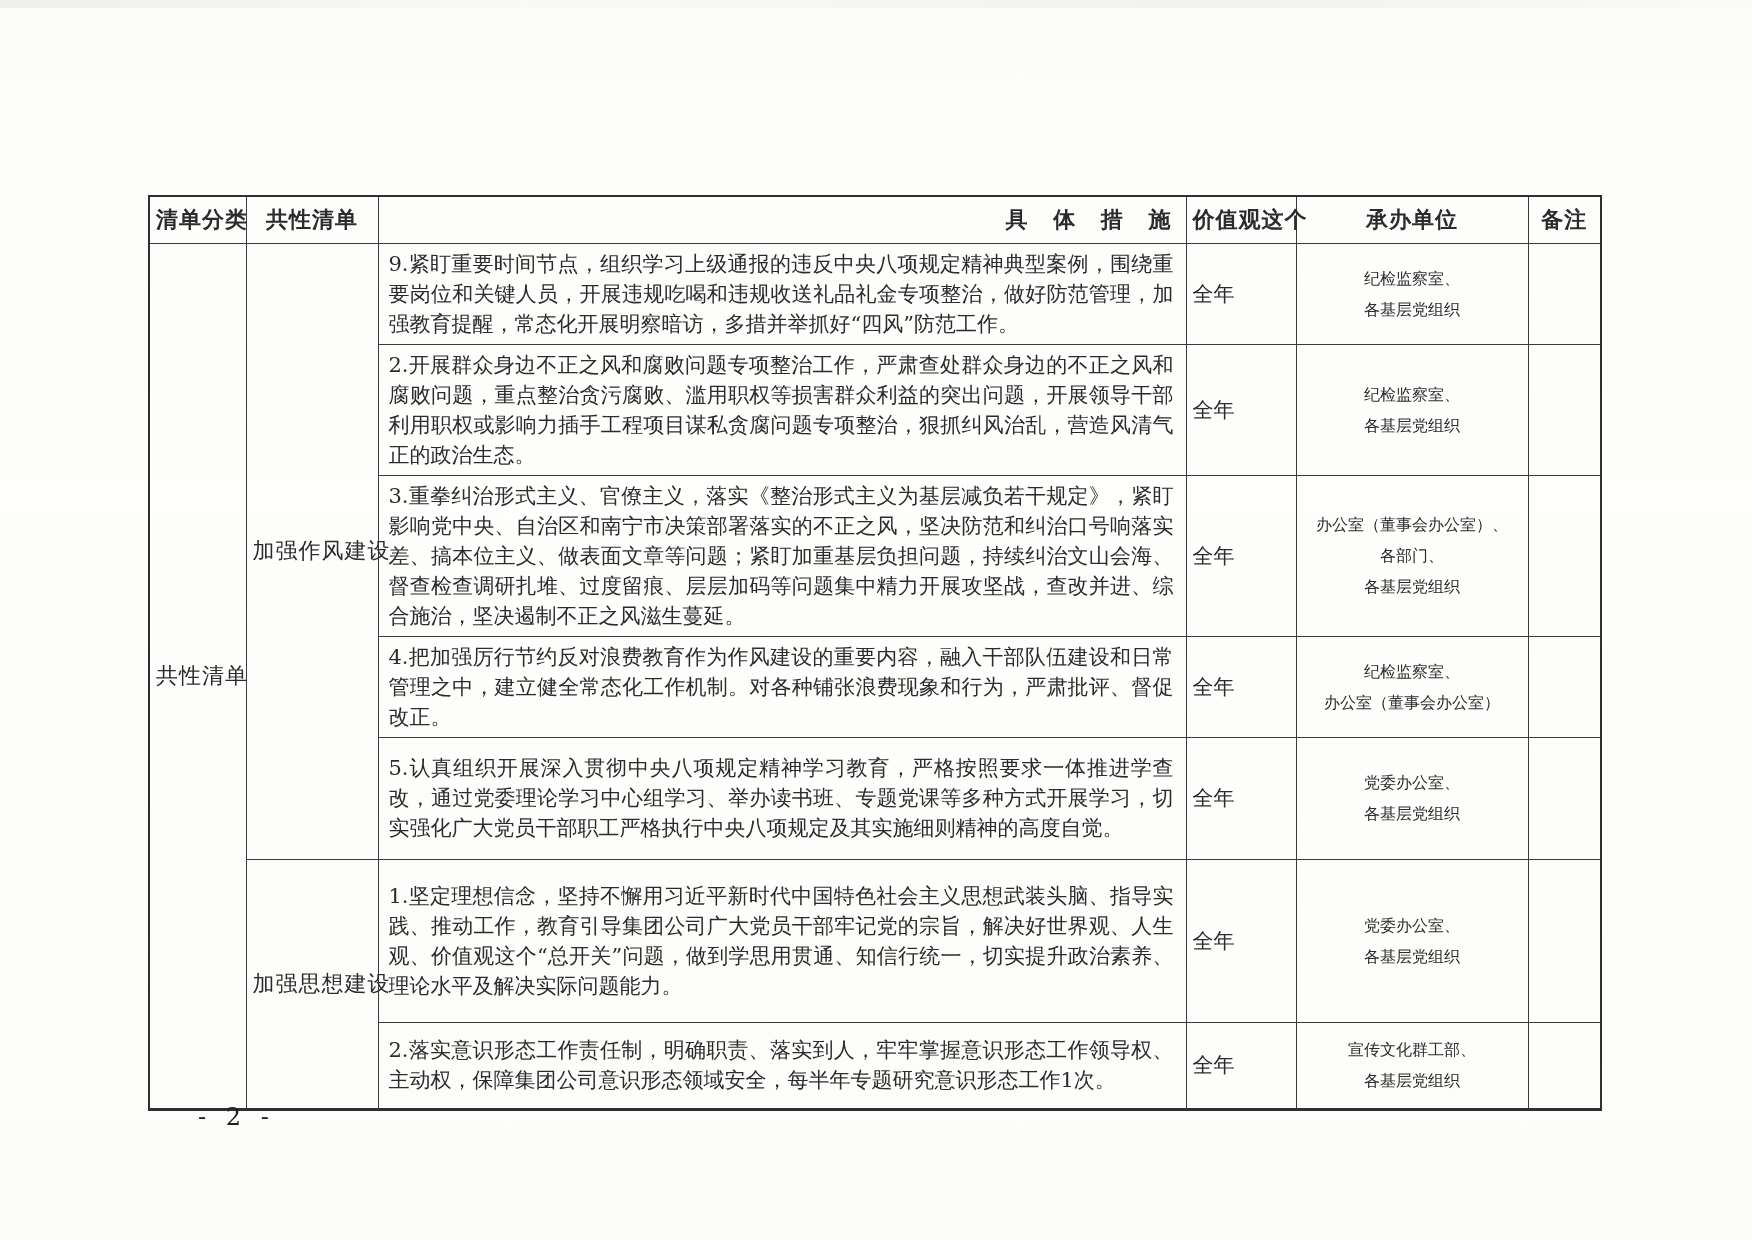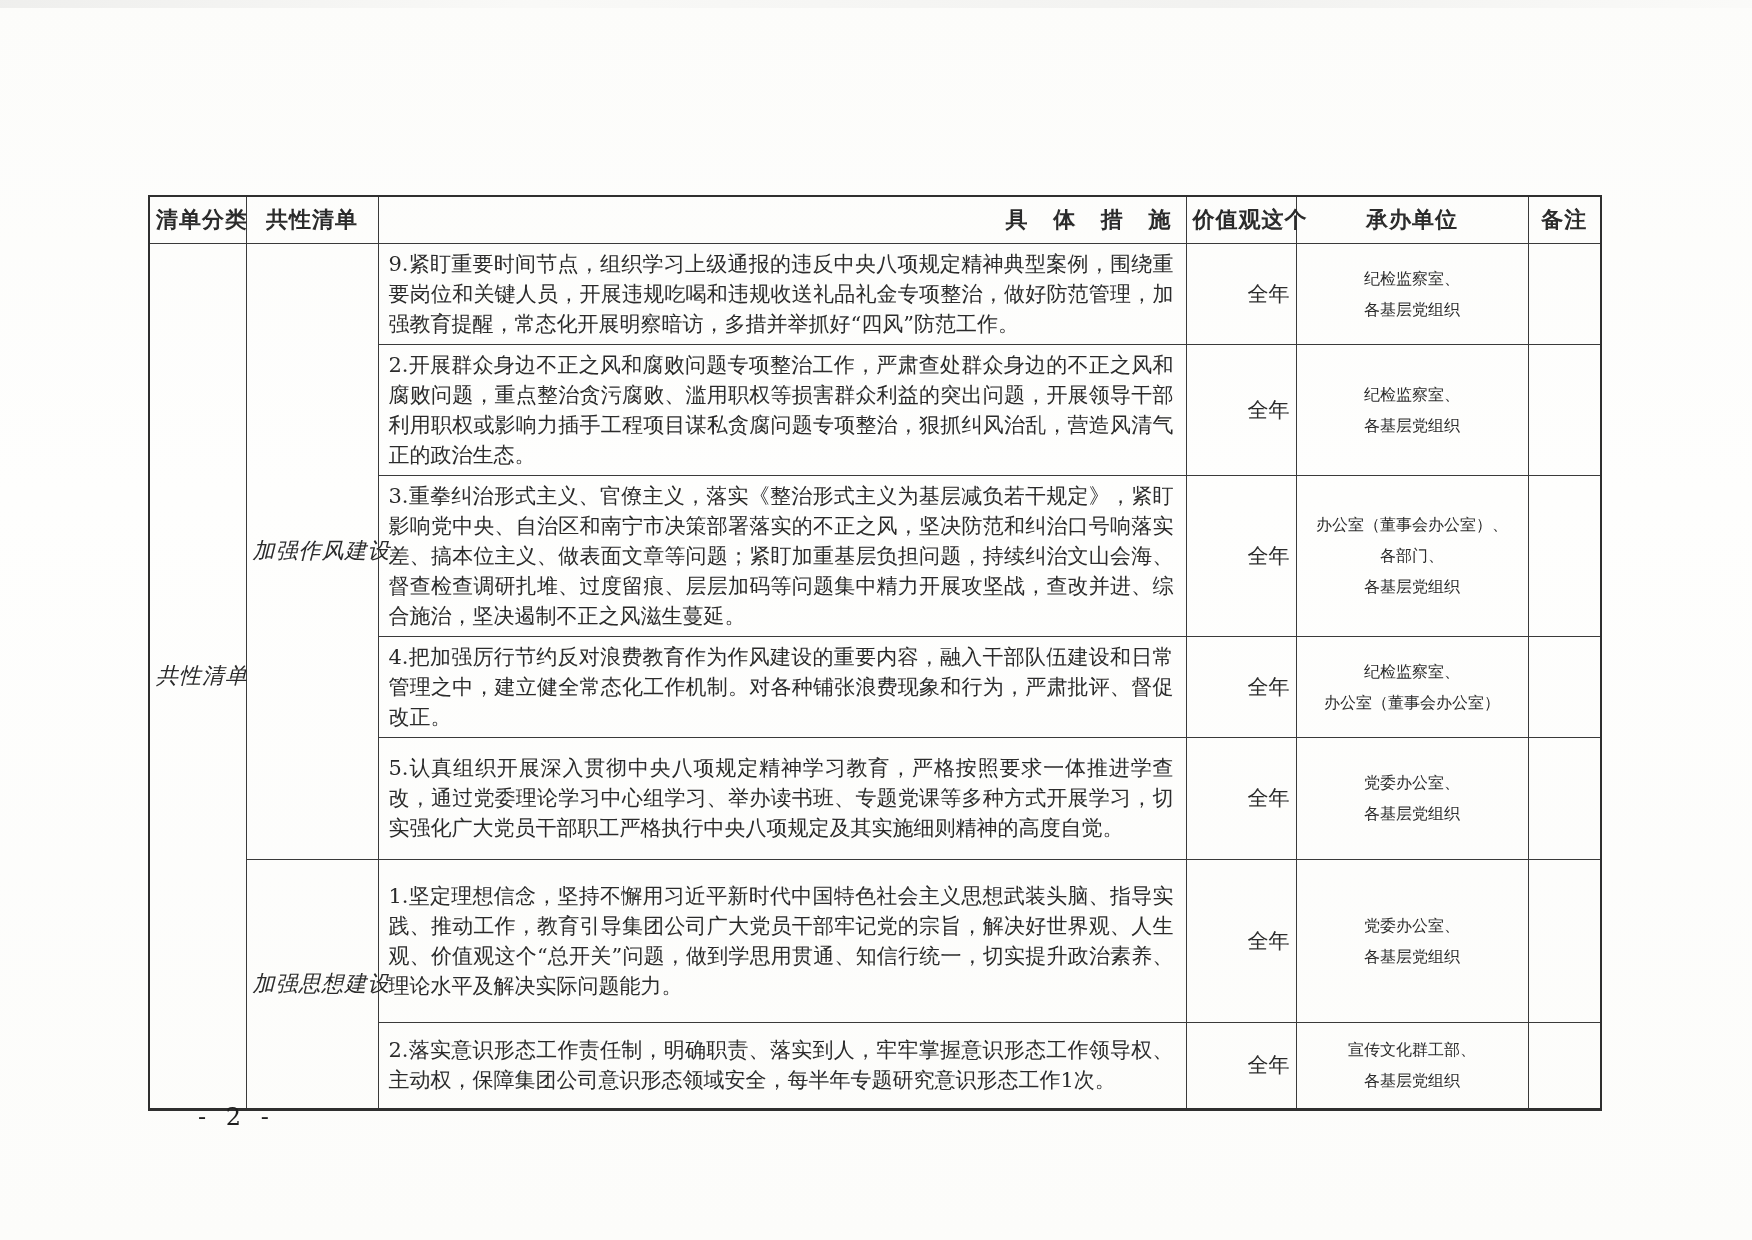--- a/index.html
+++ b/index.html
@@ -41,32 +41,31 @@
     text-align: center;
     letter-spacing: 1px;
     white-space: nowrap;
   }
   th.sp { letter-spacing: 9px; text-align: right; }
   td.cat, td.proj {
     font-size: 22px;
     text-align: right;
     letter-spacing: 1px;
     white-space: nowrap;
-    font-style: italic;
   }
   td.measure {
     font-size: 21px;
     line-height: 30px;
     text-align: justify;
     text-justify: inter-ideograph;
     padding: 5px 12px 5px 10px;
   }
   td.time {
     font-size: 21px;
-    text-align: right;
+    text-align: left;
     white-space: nowrap;
   }
   td.unit {
     font-size: 16px;
     line-height: 31px;
     text-align: center;
     white-space: pre-line;
   }
   td.remark { }
   .page-number {

